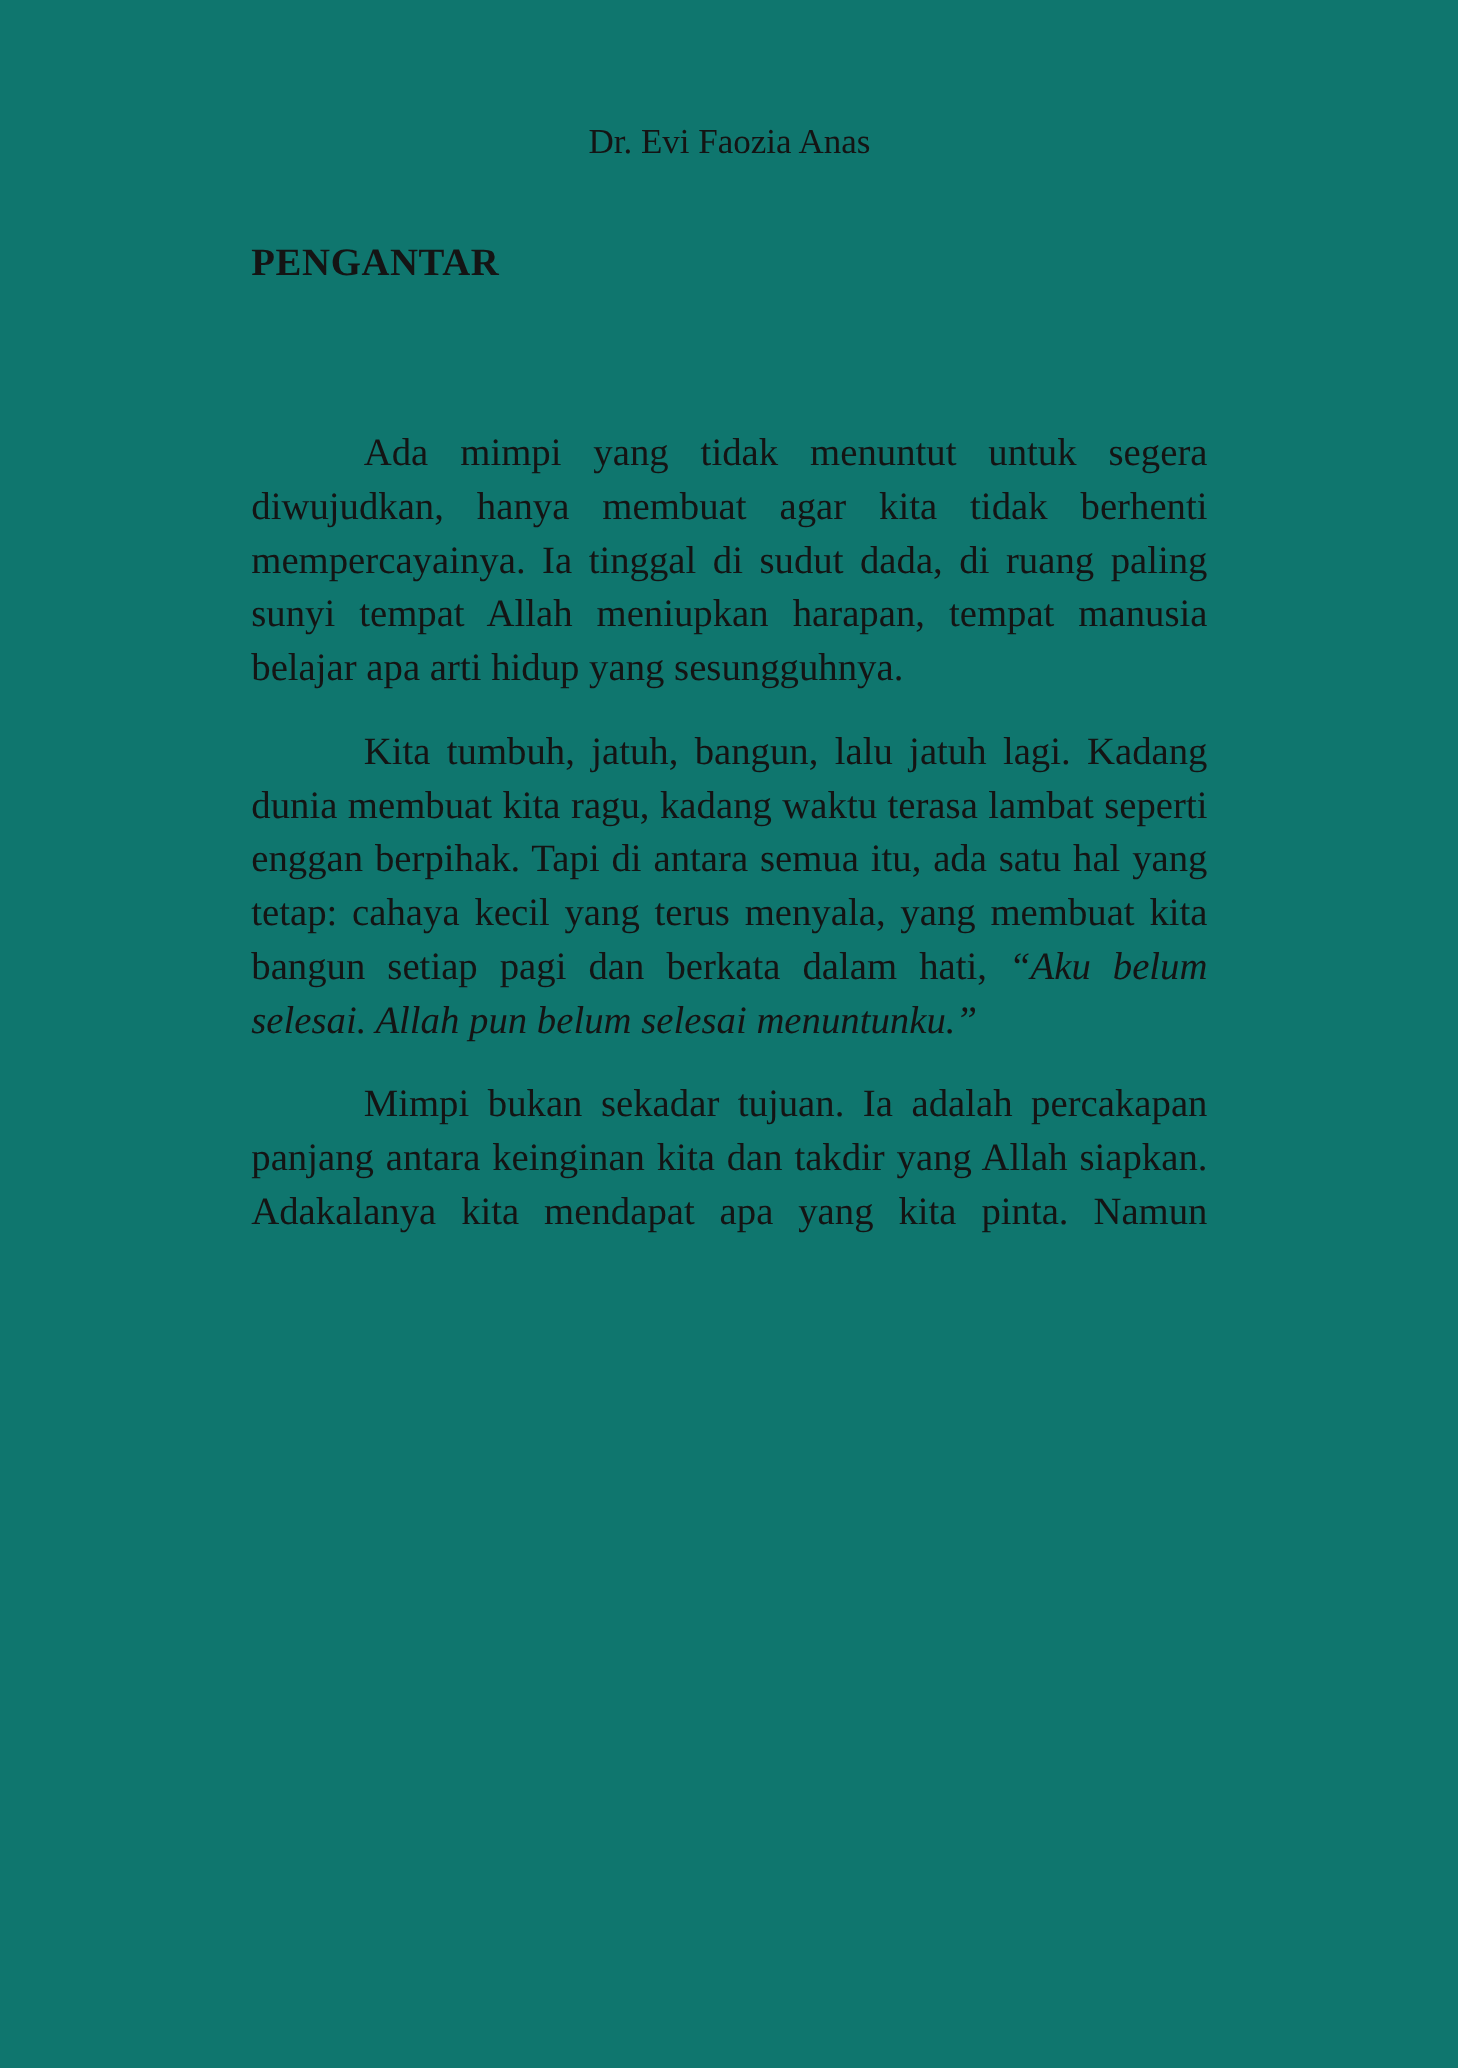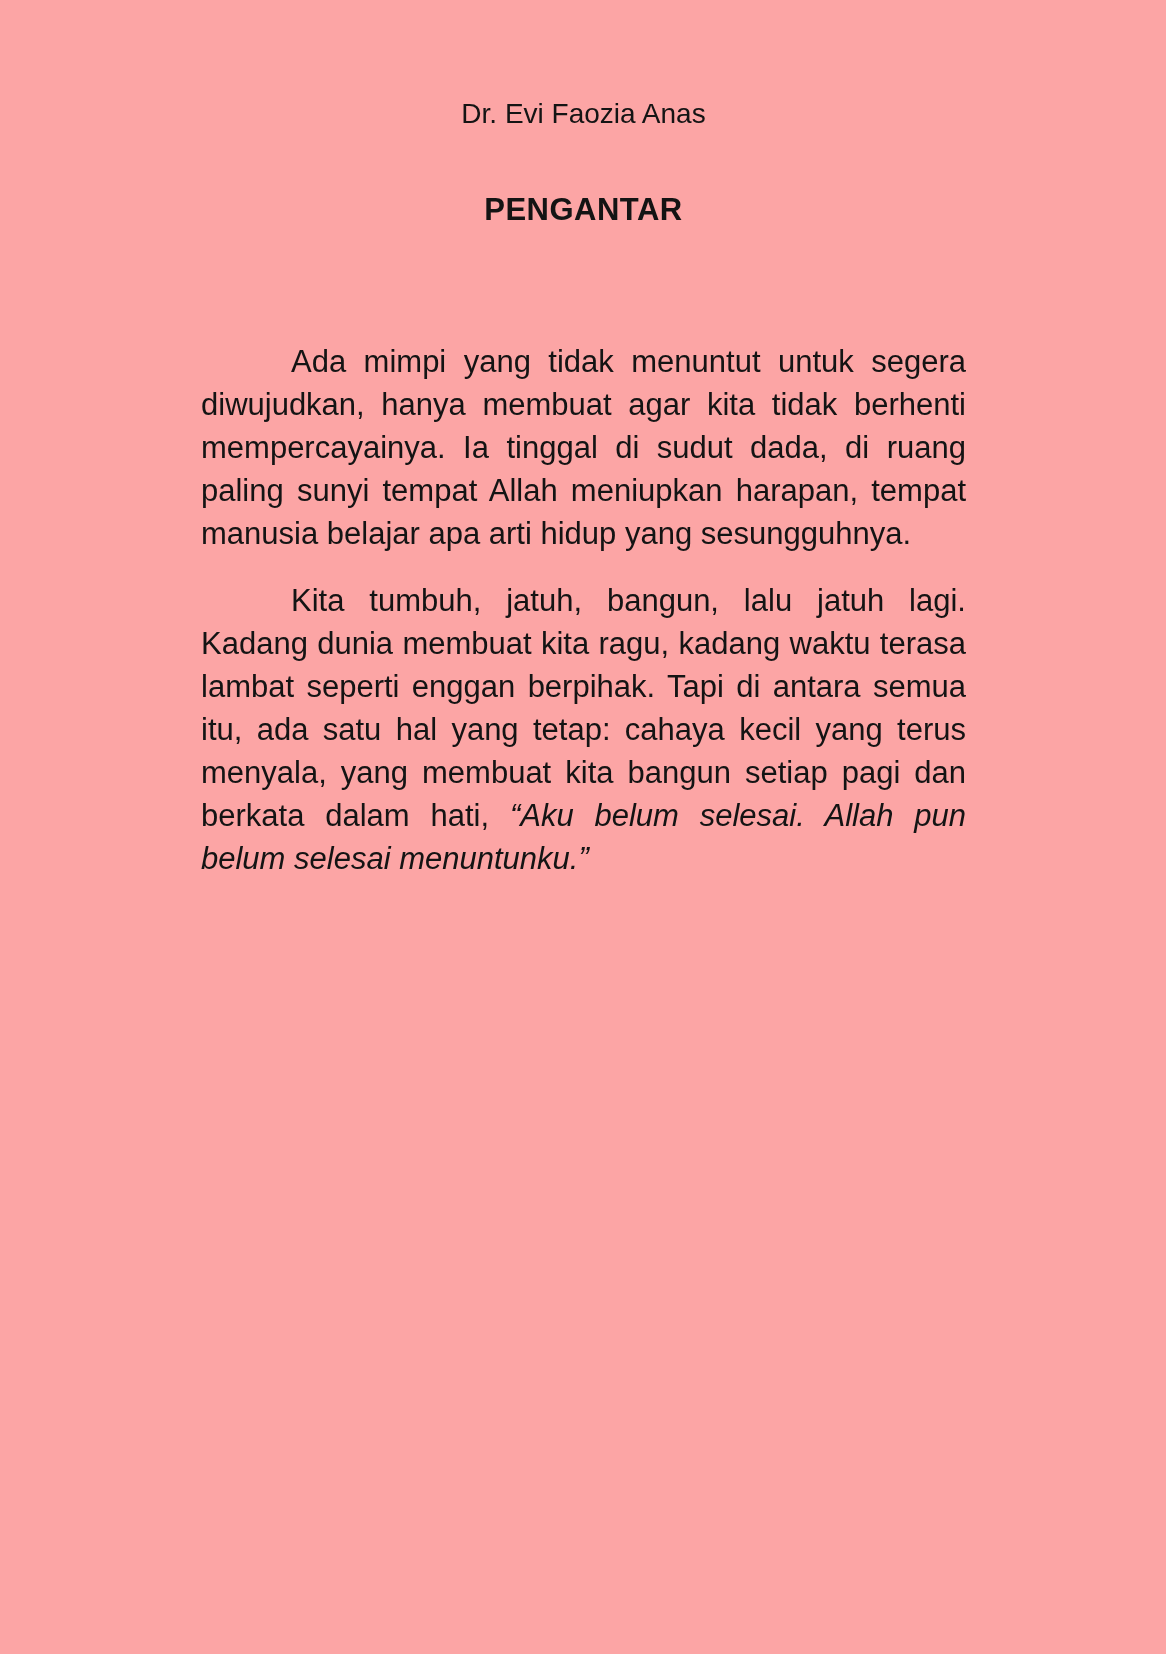--- a/index.html
+++ b/index.html
@@ -4,35 +4,34 @@
 <style>
   html, body {
     margin: 0;
     padding: 0;
     background: #ffffff;
   }
   .page {
     position: relative;
     width: 1166px;
     height: 1654px;
-    background: #fca5a5;
+    background: #0f766e;
     color: #141414;
-    font-family: Liberation Sans, sans-serif;
+    font-family: Liberation Serif, serif;
     box-sizing: border-box;
     padding: 96px 200px 0 201px;
     overflow: hidden;
   }
   .author {
     text-align: center;
     font-size: 28px;
     line-height: 36px;
     font-weight: 400;
   }
   .title {
-    text-align: center;
     font-size: 31px;
     line-height: 44px;
     font-weight: 700;
     letter-spacing: 0.5px;
     margin: 56px 0 0 0;
   }
   .content {
     margin-top: 108px;
     font-size: 31px;
     line-height: 43px;
@@ -54,14 +53,15 @@
 <body>
 
 <div class="page">
   <div class="author">Dr. Evi Faozia Anas</div>
 
   <h1 class="title">PENGANTAR</h1>
 
   <div class="content">
       <p><span>Ada mimpi yang tidak menuntut untuk segera diwujudkan, hanya membuat agar kita tidak berhenti mempercayainya. Ia tinggal di sudut dada, di ruang paling sunyi tempat Allah meniupkan harapan, tempat manusia belajar apa arti hidup yang sesungguhnya.</span></p>
       <p><span>Kita tumbuh, jatuh, bangun, lalu jatuh lagi. Kadang dunia membuat kita ragu, kadang waktu terasa lambat seperti enggan berpihak. Tapi di antara semua itu, ada satu hal yang tetap: cahaya kecil yang terus menyala, yang membuat kita bangun setiap pagi dan berkata dalam hati, </span><span class="italic">“Aku belum selesai. Allah pun belum selesai menuntunku.”</span></p>
+      <p class="continues"><span>Mimpi bukan sekadar tujuan. Ia adalah percakapan panjang antara keinginan kita dan takdir yang Allah siapkan.  Adakalanya kita mendapat apa yang kita pinta.  Namun</span></p>
     </div>
 </div>
 
 </body></html>

